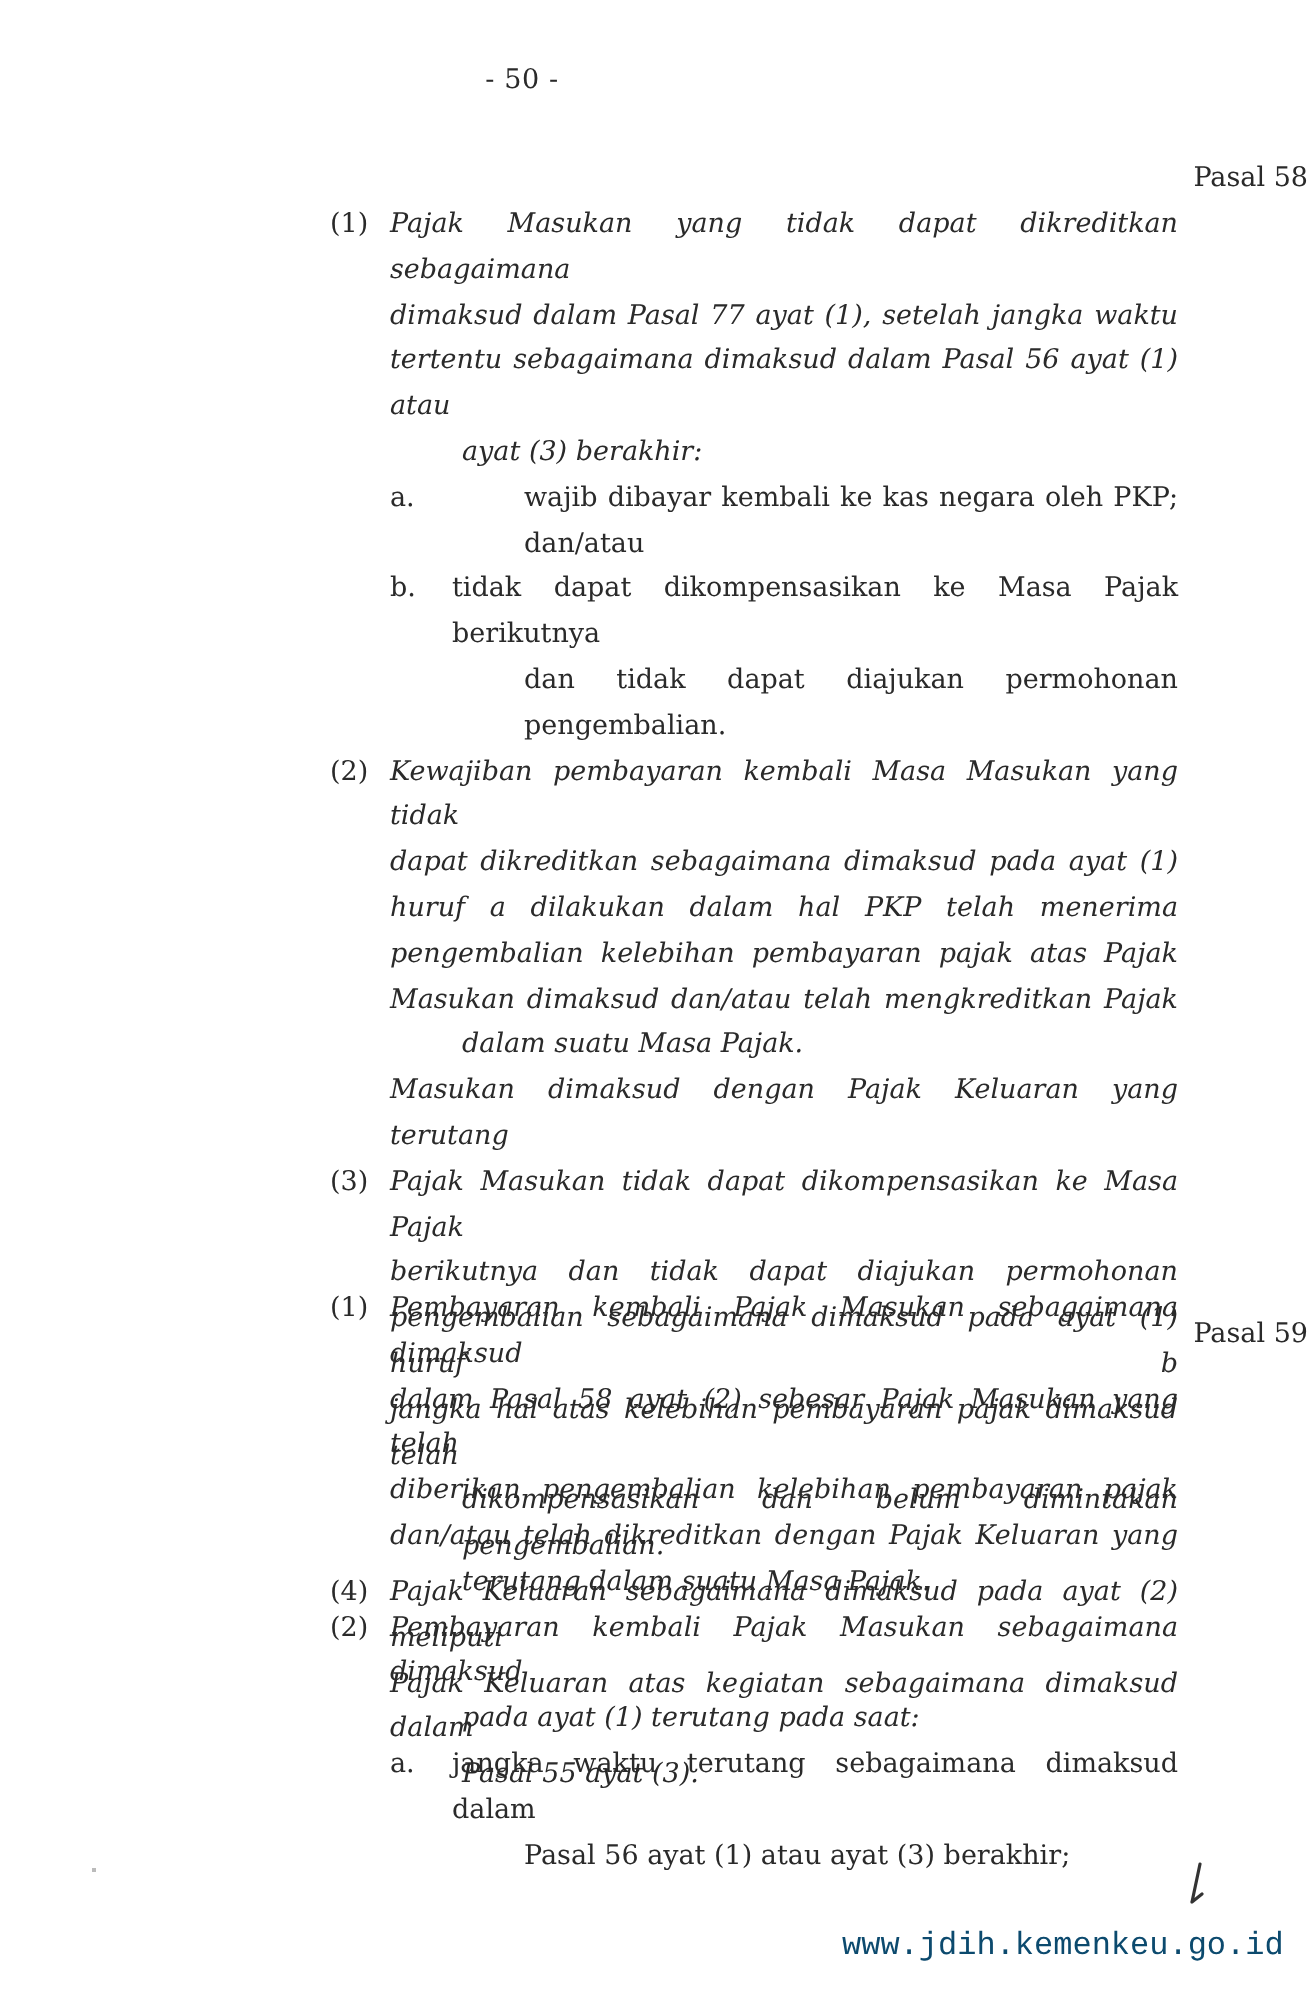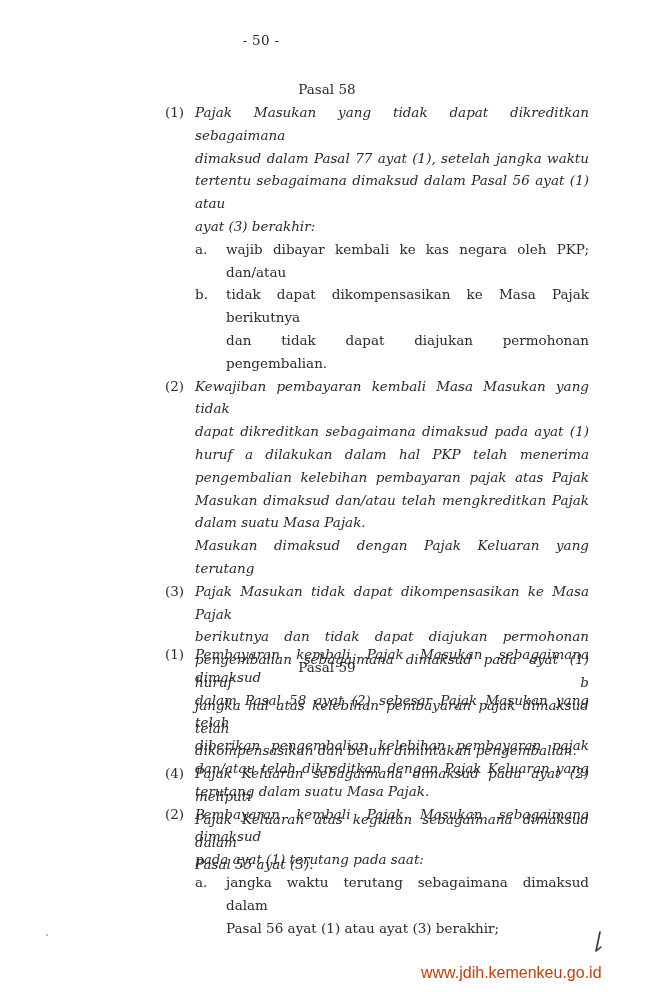--- a/index.html
+++ b/index.html
@@ -1,31 +1,31 @@
 <!DOCTYPE html>
 <html><head>
 <meta charset="utf-8">
 <style>
   html, body { margin: 0; padding: 0; background: #ffffff; }
   body { width: 654px; height: 1000px; position: relative; overflow: hidden;
          font-family: "DejaVu Serif", serif; color: #2a2a2a; }
   .page-number { position: absolute; top: 32px; left: 0; width: 522px; text-align: center;
                  font-size: 13.5px; letter-spacing: 0.3px; }
-  .pasal-title { position: absolute; left: 0; width: 654px; text-align: center; font-size: 13.5px; }
+  .pasal-title { position: absolute; left: 0; width: 654px; text-align: right; font-size: 13.5px; }
   .block { position: absolute; left: 165px; width: 424px; }
   .ayat { position: relative; font-size: 13.5px; line-height: 22.8px; }
   .ayat-num { position: absolute; left: 0; top: 0; }
   .ayat-text { margin-left: 30px; text-align: justify; text-align-last: left; font-style: italic; }
   .line { display: block; text-align: justify; text-align-last: justify; }
-  .line.last { text-align-last: left; }
+  .line.last { text-align-last: left; margin-left: 36px; }
   .item { position: relative; margin-left: 30px; }
   .item-letter { position: absolute; left: 0; top: 0; }
   .item-text { margin-left: 31px; }
-  .footer-url { position: absolute; left: 421px; top: 964px; font-family: Liberation Sans, sans-serif;
-                font-size: 16px; color: #c2410c; }
+  .footer-url { position: absolute; left: 421px; top: 964px; font-family: Liberation Mono, monospace;
+                font-size: 16px; color: #0c4a6e; }
   .paraf { position: absolute; left: 594px; top: 931px; width: 8px; height: 22px; }
   .dot-mark { position: absolute; left: 46px; top: 934px; width: 2px; height: 2px; background: #bbb; }
 </style>
 </head>
 <body>
 
 <div class="page-number">- 50 -</div>
 
 <div class="pasal-title" style="top:81px">Pasal 58</div>
 <div class="block" style="top:101px" id="p58">

